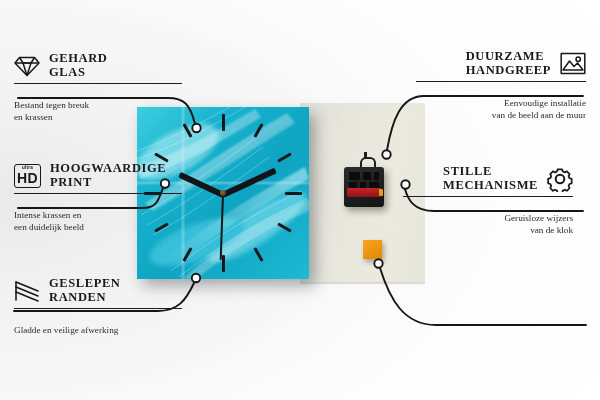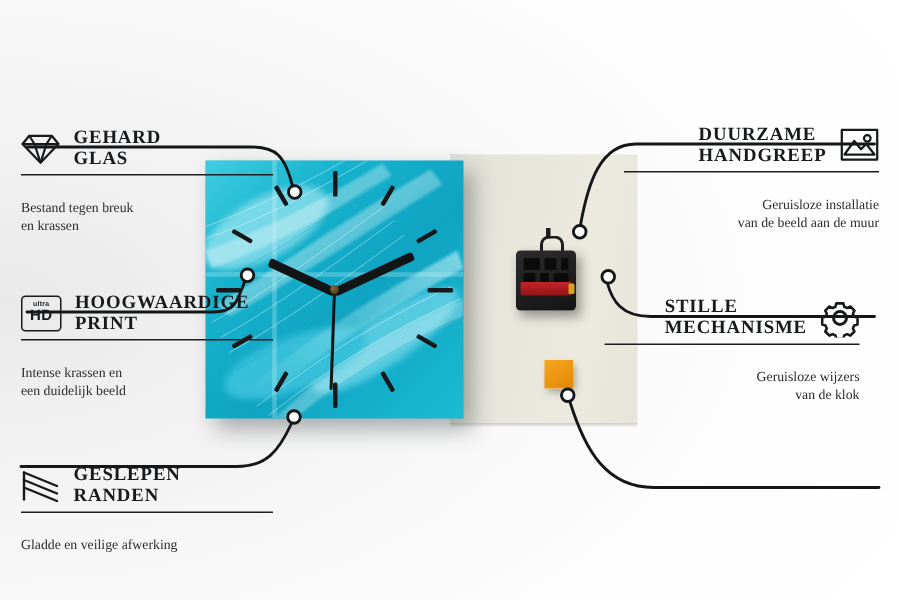--- a/index.html
+++ b/index.html
@@ -57,42 +57,42 @@
   .mech-grid{position:absolute;background:#0b0b0b;border-radius:1px;}
   .foam{
     position:absolute;left:363px;top:240px;width:19px;height:19px;
     background:linear-gradient(150deg,#f7a61e,#e08706);
     box-shadow:2px 3px 5px rgba(60,56,48,.4);
   }
   
   #connectors{position:absolute;left:0;top:0;width:600px;height:400px;}
   
   .feat{position:absolute;}
-  .feat-head{display:flex;align-items:center;gap:9px;margin-top:33px;}
+  .feat-head{display:flex;align-items:center;gap:9px;}
   .feat.left .feat-head{justify-content:flex-start;}
   .feat.right .feat-head{justify-content:flex-end;}
   .feat-title{
     font-family:"Liberation Serif", serif;
     font-weight:bold;font-size:12.5px;line-height:13.5px;
     letter-spacing:.6px;color:#17191b;text-transform:uppercase;
   }
   .feat.right .feat-title{}
   .rule{height:1.3px;background:#1b1d1f;margin-top:4px;}
   .feat-desc{
     font-family:"Liberation Serif", serif;
     font-size:9.2px;line-height:11.4px;color:#2a2c2e;margin-top:16px;
   }
   .feat.right .feat-desc{text-align:right;}
   .icon{flex:0 0 auto;display:block;}
   .hd-box{
     width:25px;height:22px;border:1.6px solid #17191b;border-radius:3px;
     display:flex;flex-direction:column;align-items:center;justify-content:center;line-height:1;
   }
   .hd-ultra{font-size:4.6px;font-weight:bold;letter-spacing:.2px;color:#17191b;font-family:"Liberation Sans",sans-serif;}
-  .hd-hd{font-size:10px;font-weight:bold;letter-spacing:.3px;color:#17191b;font-family:"Liberation Sans",sans-serif;margin-top:.5px;}
+  .hd-hd{font-size:14px;font-weight:bold;letter-spacing:.3px;color:#17191b;font-family:"Liberation Sans",sans-serif;margin-top:.5px;}
 </style>
 </head>
 <body>
 
 <div id="stage">
 
   <div id="scene">
 
     <div class="panel-shadow"></div>
     <div class="wall-panel"></div>
@@ -288,21 +288,21 @@
       <svg class="icon" width="26" height="23" viewBox="0 0 26 23">
         <g fill="none" stroke="#17191b" stroke-width="1.5" stroke-linejoin="round">
           <rect x="1.2" y="1.6" width="23.6" height="19.8"></rect>
           <path d="M3 18 L9.5 9 L14 14.5 L17.5 11 L23 18 Z"></path>
           <circle cx="18.2" cy="7.2" r="2.2"></circle>
         </g>
       </svg>
     </div>
     <div class="rule"></div>
     <div class="feat-desc">
-      <div>Geruisloze installatie</div>
+      <div>Eenvoudige installatie</div>
       <div>van de beeld aan de muur</div>
     </div>
   </div>
 
   <div class="feat right" style="left:403px;top:165px;width:170px;">
     <div class="feat-head">
       <div>
         <div class="feat-title">STILLE</div>
         <div class="feat-title">MECHANISME</div>
       </div>

